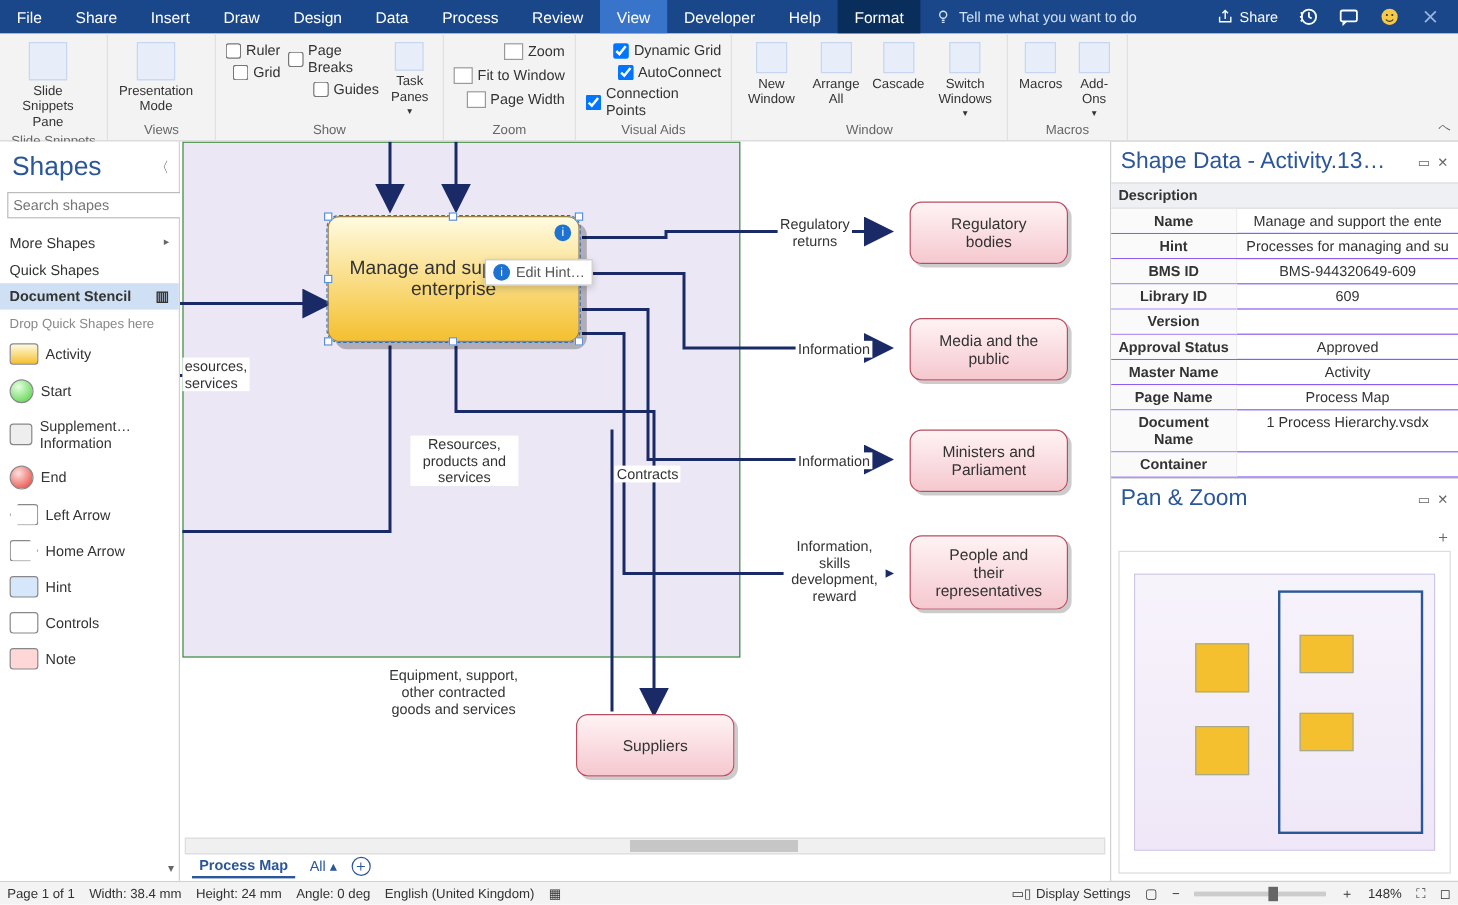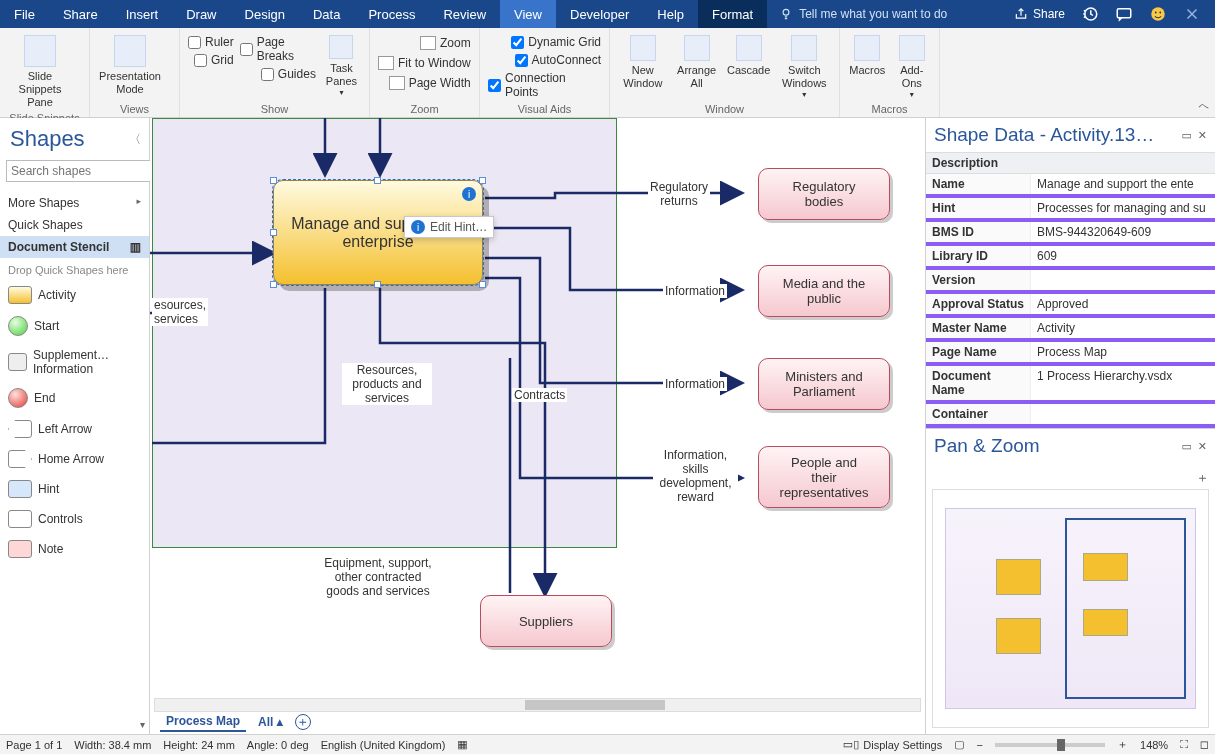--- a/index.html
+++ b/index.html
@@ -46,21 +46,21 @@
 .stencil-item .sw { width:24px; height:18px; border:1px solid #888; border-radius:3px; }
 .arrow-caret { position:absolute; right:4px; bottom:4px; font-size:10px; color:#666; }
 
 
 .canvas-wrap { flex:1; position:relative; background:#fff; overflow:hidden; }
 .canvas { position:absolute; left:0; top:0; right:0; bottom:36px; }
 .hscroll { position:absolute; left:4px; right:4px; bottom:22px; height:14px; background:#f0f0f0; border:1px solid #ddd; }
 .hscroll .thumb { position:absolute; left:370px; width:140px; top:1px; bottom:1px; background:#c6c6c6; }
 .sheet-tabs { position:absolute; left:10px; bottom:2px; height:20px; display:flex; align-items:center; gap:12px; font-size:12px; }
 .sheet-tab { color:#2b579a; font-weight:bold; padding:2px 6px; border-bottom:2px solid #2b579a; cursor:pointer; }
-.sheet-all { color:#2b579a; cursor:pointer;font-weight:bold; }
+.sheet-all { color:#2b579a; cursor:pointer; }
 .add-tab { width:16px; height:16px; border:1.5px solid #2b579a; border-radius:50%; color:#2b579a; display:flex; align-items:center; justify-content:center; font-size:13px; cursor:pointer; }
 
 
 .selbox { position:absolute; border:1px solid #3b8a3b; background:rgba(180,160,210,0.25); }
 .activity-box { position:absolute; width:210px; height:105px; border:1px solid #9a8146; border-radius:10px; background:linear-gradient(to bottom,#fffbe0,#f4c02f); display:flex; align-items:center; justify-content:center; text-align:center; font-size:16px; padding:8px; box-shadow:6px 6px 0 rgba(0,0,0,0.25); }
 .activity-box.sel { outline:1px dashed #2d6fbf; }
 .handle { position:absolute; width:7px; height:7px; background:#fff; border:1px solid #5c8fd6; }
 .ext-box { position:absolute; width:132px; height:52px; border:1px solid #b94c5f; border-radius:10px; background:linear-gradient(to bottom,#fff3f4,#f5c8cf); display:flex; align-items:center; justify-content:center; text-align:center; font-size:13px; padding:4px; box-shadow:3px 3px 0 rgba(0,0,0,0.2); }
 .conn-label { position:absolute; font-size:12px; text-align:center; background:#fff; padding:0 2px; }
 .arrowline { stroke:#1a2a66; stroke-width:2.5; fill:none; }
@@ -69,21 +69,21 @@
 .info-badge { width:14px; height:14px; border-radius:50%; background:#1e73d2; color:#fff; font-size:10px; display:inline-flex; align-items:center; justify-content:center; }
 
 
 .rightcol { width:290px; border-left:1px solid #d0d0d0; display:flex; flex-direction:column; }
 .pane-title { color:#2b579a; font-size:19px; font-weight:400; padding:6px 8px; display:flex; align-items:center; justify-content:space-between; }
 .pane-title .controls { display:flex; gap:6px; font-size:11px; color:#666; }
 .pane-title .controls span { cursor:pointer; }
 .shapedata { border-bottom:1px solid #d0d0d0; }
 .sdgrid { font-size:12px; }
 .sdhead { background:#eef0f3; padding:3px 6px; font-weight:bold; border-top:1px solid #ddd; border-bottom:1px solid #ddd; }
-.sdrow { display:flex; border-bottom:4px solid #8b5cf6; }
+.sdrow { display:flex; border-bottom:1px solid #8b5cf6;text-align:center; }
 .sdrow .k { width:105px; padding:3px 6px; font-weight:bold; color:#333; background:#fafafa; border-right:1px solid #eee; }
 .sdrow .v { flex:1; padding:3px 6px; white-space:nowrap; overflow:hidden; }
 .panzoom-body { flex:1; padding:6px; display:flex; flex-direction:column; }
 .pz-thumb { flex:1; border:1px solid #ddd; background:#fff; position:relative; }
 .pz-thumb .mini { position:absolute; inset:18px 12px 18px 12px; background:linear-gradient(#f7f3fb,#efe7f7); border:1px solid #cfc6e4; }
 .pz-thumb .viewport { position:absolute; border:2px solid #2b579a; }
 
 
 .status { height:20px; background:#f3f3f3; border-top:1px solid #d0d0d0; display:flex; align-items:center; font-size:11px; color:#333; padding:0 6px; gap:12px; }
 .status .spacer { flex:1; }

